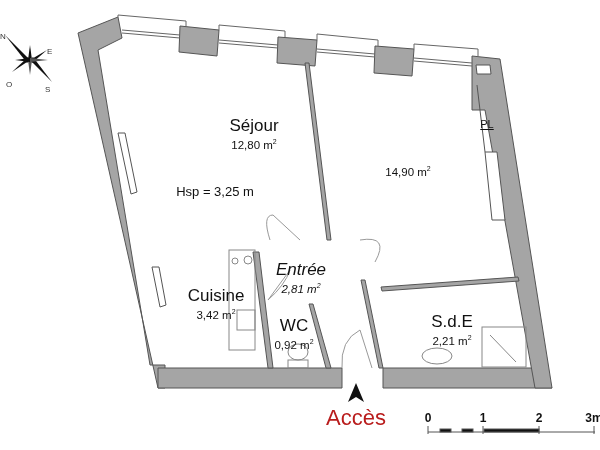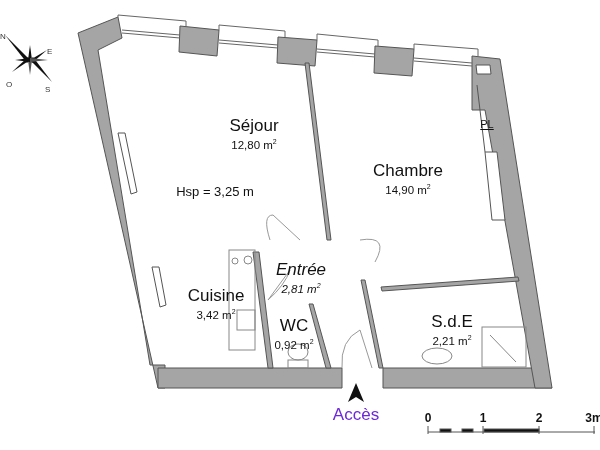--- a/index.html
+++ b/index.html
@@ -6,21 +6,21 @@
     body { width:600px; height:450px; position:relative; overflow:hidden; font-family:"Liberation Sans", sans-serif; }
     svg { position:absolute; left:0; top:0; }
     .lbl { position:absolute; color:#111; text-align:center; white-space:nowrap; transform:translateX(-50%); }
     .name { font-size:17px; line-height:18px; }
     .area { font-size:11.5px; line-height:13px; }
     .area sup { font-size:7px; }
     .hsp { font-size:13px; }
     .pl { font-size:11px; }
     .compass-letter { position:absolute; font-size:8px; color:#333; }
     .scale-num { position:absolute; font-size:12px; font-weight:bold; color:#111; transform:translateX(-50%); }
-    .acces { position:absolute; font-size:17px; color:#6d28d9; transform:translateX(-50%); }
+    .acces { position:absolute; font-size:22px; color:#b91c1c; transform:translateX(-50%); }
   </style>
 </head>
 <body>
 
 <svg width="600" height="450" viewBox="0 0 600 450">
 
   <g>
     <polygon points="5,35 30,60 27,63" fill="#111"></polygon>
     <polygon points="30,60 52,82 33,57" fill="#111"></polygon>
     <polygon points="30,60 47,50 32,63" fill="#111"></polygon>
@@ -115,21 +115,20 @@
 <span class="compass-letter" style="left:45px;top:85px;">S</span>
 <span class="compass-letter" style="left:6px;top:80px;">O</span>
 
 <div class="lbl" style="left:215px;top:117px;margin-left:39px;">
   <div class="name">Séjour</div>
   <div class="area"><span>12,80 m</span><sup>2</sup></div>
 </div>
 <div class="lbl hsp" style="left:215px;top:184px;">Hsp = 3,25 m</div>
 
 <div class="lbl" style="left:408px;top:162px;">
-  <div class="name">Chambre</div>
   <div class="area"><span>14,90 m</span><sup>2</sup></div>
 </div>
 
 <div class="lbl" style="left:301px;top:261px;font-style:italic;">
   <div class="name">Entrée</div>
   <div class="area"><span>2,81 m</span><sup>2</sup></div>
 </div>
 
 <div class="lbl" style="left:216px;top:287px;">
   <div class="name">Cuisine</div>

